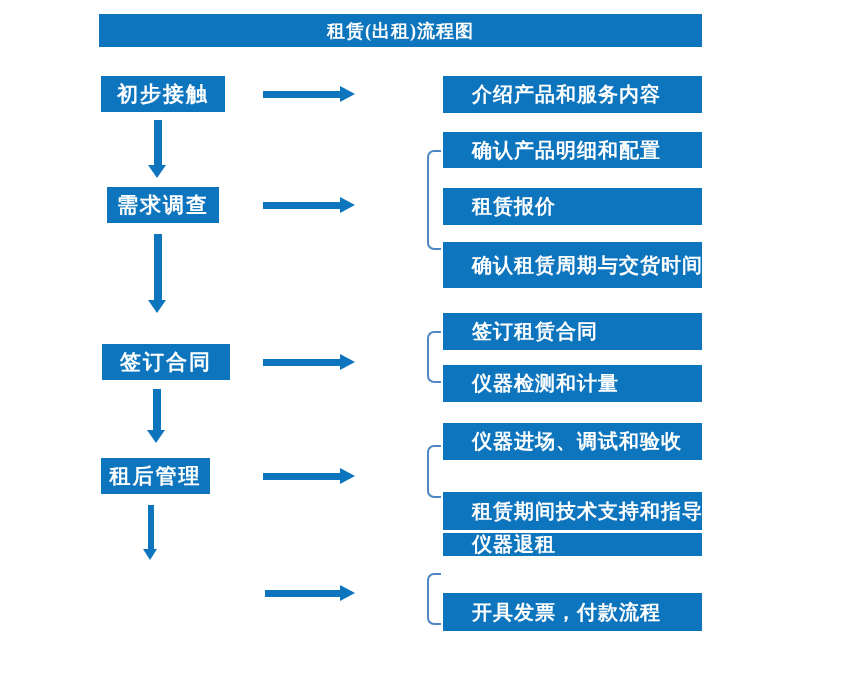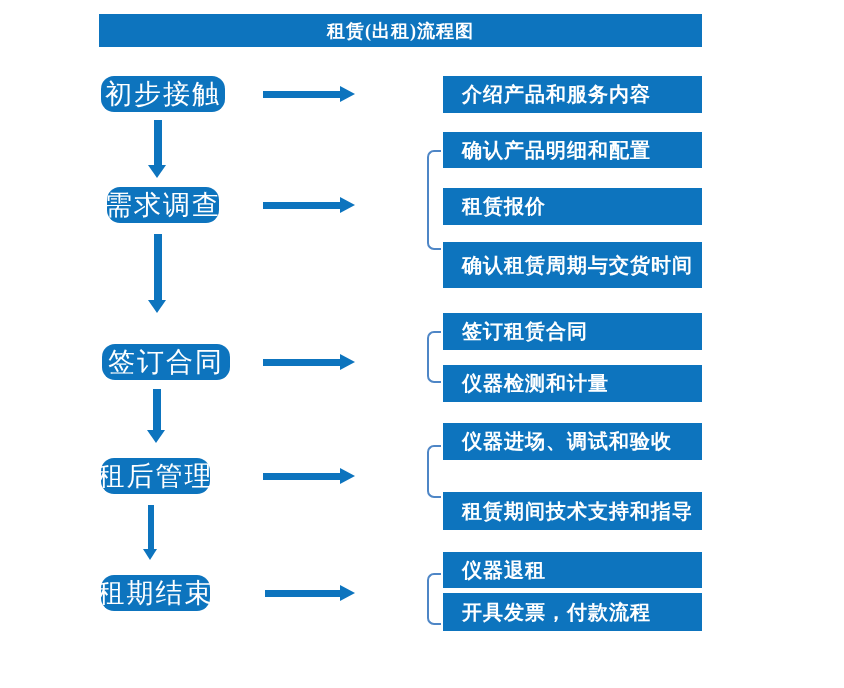--- a/index.html
+++ b/index.html
@@ -23,33 +23,32 @@
     left:99px;top:14px;width:603px;height:33px;
     background:var(--blue);
     color:var(--white);
     font-size:18px;font-weight:bold;letter-spacing:1px;
     display:flex;align-items:center;justify-content:center;
   }
   .stage{
     position:absolute;
     background:var(--blue);
     color:var(--white);
-    font-size:27px;font-weight:normal;letter-spacing:2px;
+    font-size:21px;font-weight:bold;letter-spacing:2px;
     display:flex;align-items:center;justify-content:center;
     white-space:nowrap;
-    border-radius:13px;
   }
   .detail{
     position:absolute;
     left:443px;width:259px;
     background:var(--blue);
     color:var(--white);
     font-size:20px;font-weight:bold;letter-spacing:1px;
     display:flex;align-items:center;
-    padding-left:19px;
+    padding-left:29px;
     white-space:nowrap;
   }
   .h-arrow{position:absolute;height:17px;}
   .h-arrow .shaft{
     position:absolute;left:0;right:13px;top:5px;height:7px;
     background:var(--blue);
   }
   .h-arrow .head{
     position:absolute;right:0;top:0;width:0;height:0;
     border-left:15px solid var(--blue);
@@ -86,31 +85,30 @@
 <body>
 
 <div class="canvas">
 
   <div class="title-bar">租赁(出租)流程图</div>
 
   <div class="stage" style="left:101px;top:76px;width:124px;height:36px">初步接触</div>
   <div class="stage" style="left:107px;top:187px;width:112px;height:36px">需求调查</div>
   <div class="stage" style="left:102px;top:344px;width:128px;height:36px">签订合同</div>
   <div class="stage" style="left:101px;top:458px;width:109px;height:36px">租后管理</div>
-  <div class="stage" style="left:101px;top:575px;width:109px;height:36px">租期结束</div>
 
   <div class="detail" style="top:76px;height:37px">介绍产品和服务内容</div>
   <div class="detail" style="top:132px;height:36px">确认产品明细和配置</div>
   <div class="detail" style="top:188px;height:37px">租赁报价</div>
   <div class="detail" style="top:242px;height:46px">确认租赁周期与交货时间</div>
   <div class="detail" style="top:313px;height:37px">签订租赁合同</div>
   <div class="detail" style="top:365px;height:37px">仪器检测和计量</div>
   <div class="detail" style="top:423px;height:37px">仪器进场、调试和验收</div>
   <div class="detail" style="top:492px;height:38px">租赁期间技术支持和指导</div>
-  <div class="detail" style="top:552px;height:36px">仪器退租</div>
+  <div class="detail" style="top:533px;height:23px">仪器退租</div>
   <div class="detail" style="top:593px;height:38px">开具发票，付款流程</div>
 
   <div class="h-arrow" style="left:263px;top:86px;width:92px">
     <div class="shaft"></div>
     <div class="head"></div>
   </div>
   <div class="h-arrow" style="left:263px;top:197px;width:92px">
     <div class="shaft"></div>
     <div class="head"></div>
   </div>

